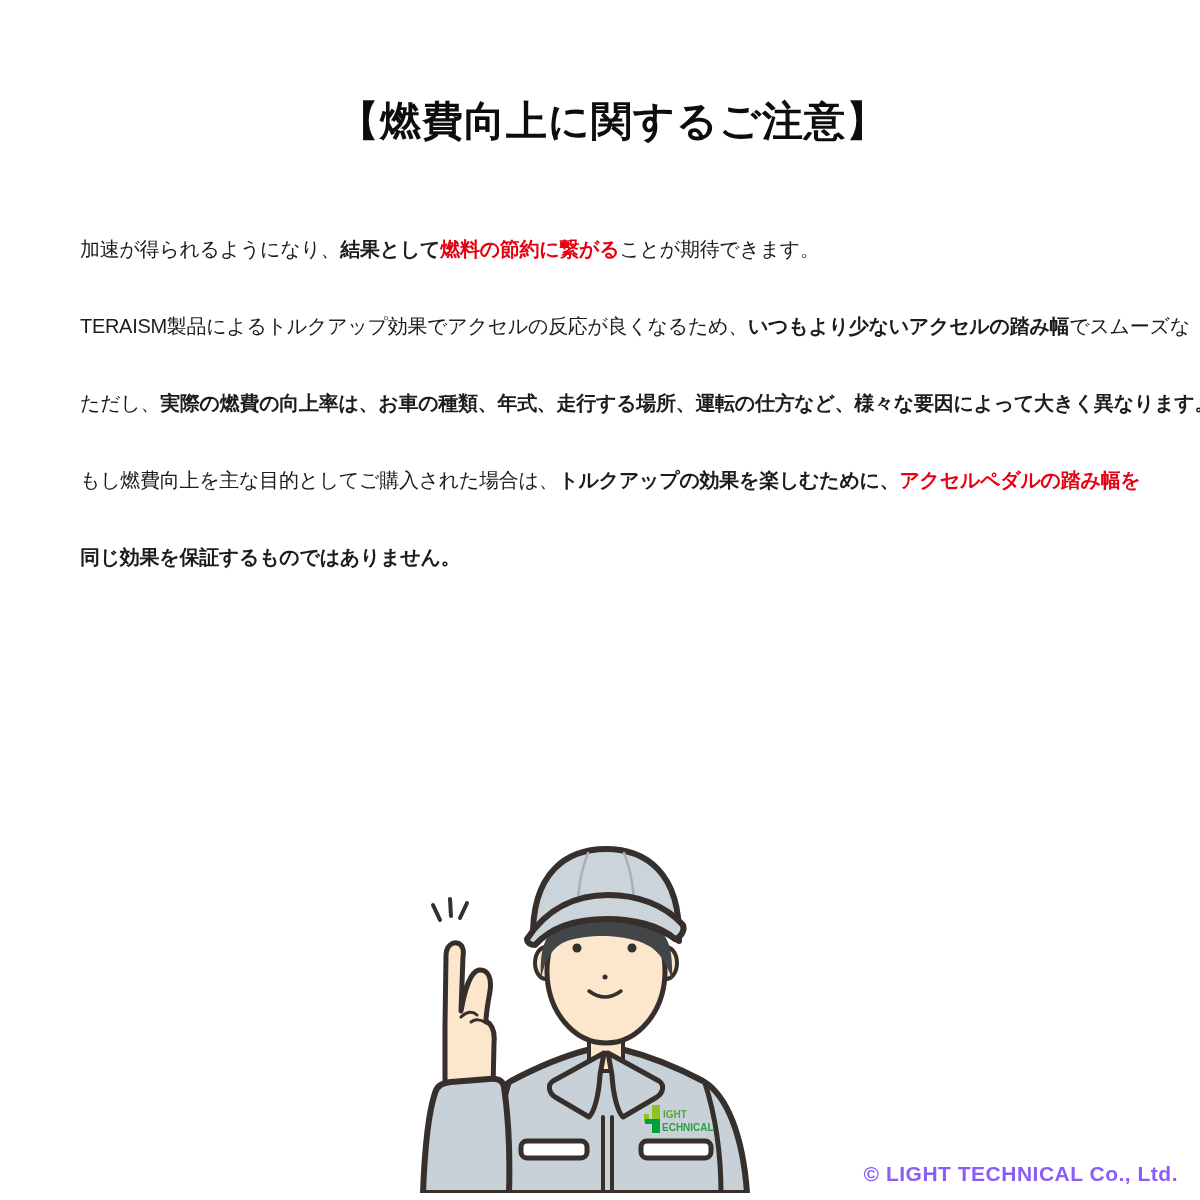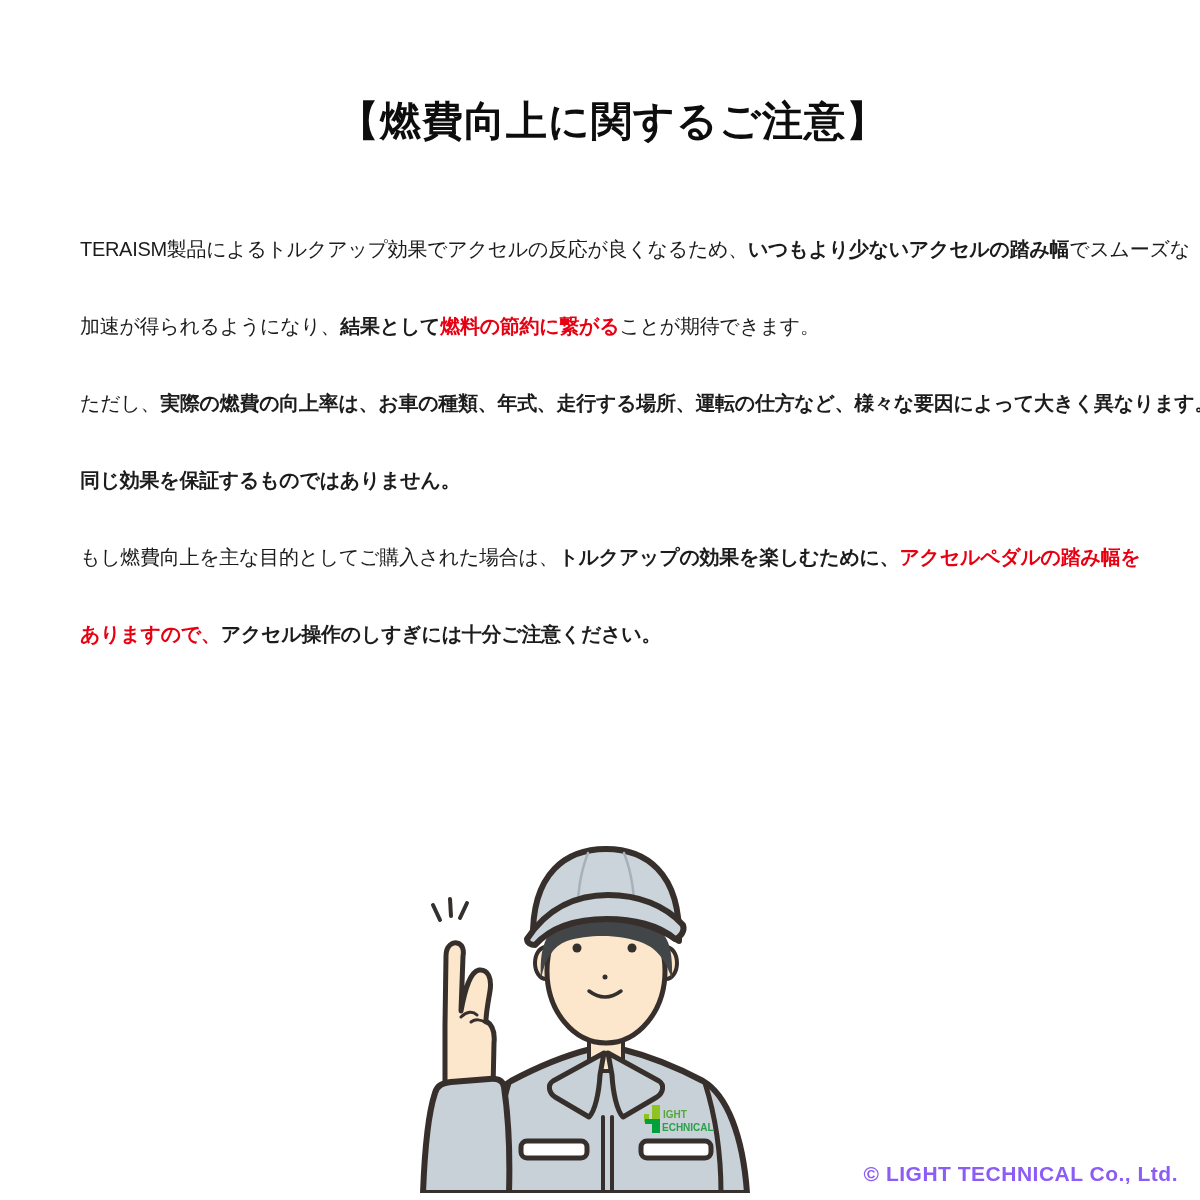--- a/index.html
+++ b/index.html
@@ -29,26 +29,25 @@
     position:absolute;top:1162px;right:22px;
     font-size:21px;color:#8b5cf6;font-weight:700;letter-spacing:0.5px;
   }
 </style>
 </head>
 <body>
 
 <div class="page-title">【燃費向上に関するご注意】</div>
 
 <div class="body-text">
+    <div class="line"><span class="seg-normal">加速が得られるようになり、</span><span class="seg-bold">結果として</span><span class="seg-red-bold">燃料の節約に繋がる</span><span class="seg-normal">ことが期待できます。</span></div>
     <div class="line"><span class="seg-normal">TERAISM製品によるトルクアップ効果でアクセルの反応が良くなるため、</span><span class="seg-bold">いつもより少ないアクセルの踏み幅</span><span class="seg-normal">でスムーズな</span></div>
-    <div class="line"><span class="seg-normal">加速が得られるようになり、</span><span class="seg-bold">結果として</span><span class="seg-red-bold">燃料の節約に繋がる</span><span class="seg-normal">ことが期待できます。</span></div>
     <div class="line"><span class="seg-normal">ただし、</span><span class="seg-bold">実際の燃費の向上率は、お車の種類、年式、走行する場所、運転の仕方など、様々な要因によって大きく異なります。</span></div>
+    <div class="line"><span class="seg-normal">もし燃費向上を主な目的としてご購入された場合は、</span><span class="seg-bold">トルクアップの効果を楽しむために、</span><span class="seg-red-bold">アクセルペダルの踏み幅を</span></div>
     <div class="line"><span class="seg-bold">同じ効果を保証するものではありません。</span></div>
-    <div class="line"><span class="seg-normal">もし燃費向上を主な目的としてご購入された場合は、</span><span class="seg-bold">トルクアップの効果を楽しむために、</span><span class="seg-red-bold">アクセルペダルの踏み幅を</span></div>
-    <div class="line"><span class="seg-red-bold">ありますので、</span><span class="seg-bold">アクセル操作のしすぎには十分ご注意ください。</span></div>
   </div>
 
 <svg class="illustration" viewBox="0 0 400 352" xmlns="http://www.w3.org/2000/svg">
   <g stroke-linecap="round" stroke-linejoin="round">
 
     <path d="M80,352 C82,292 94,254 118,240 C152,222 182,212 198,208 L228,208 C244,212 276,222 310,240 C334,254 350,295 354,352 Z" fill="#c7d1d7" stroke="#362f2b" stroke-width="6"></path>
 
     <path d="M312,242 C324,280 328,320 328,352" fill="none" stroke="#362f2b" stroke-width="5"></path>
     <path d="M116,242 C106,275 102,310 102,352" fill="none" stroke="#362f2b" stroke-width="5"></path>
 

